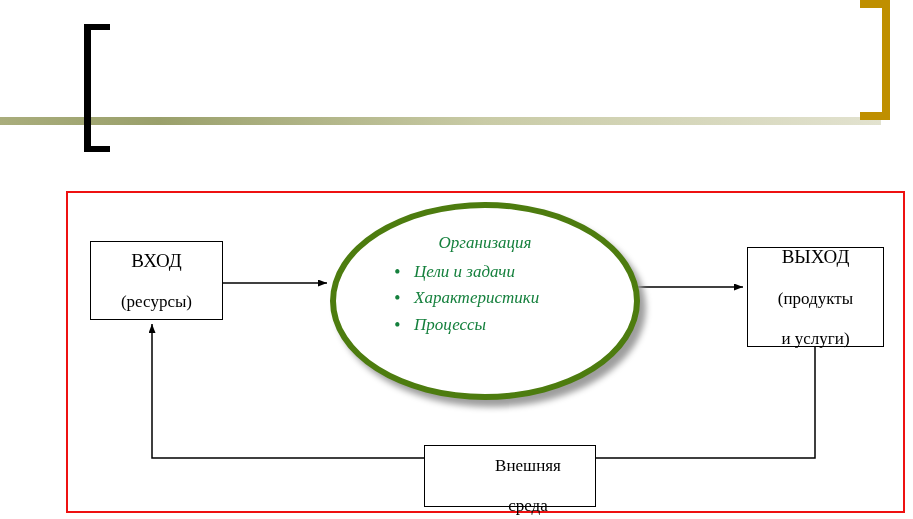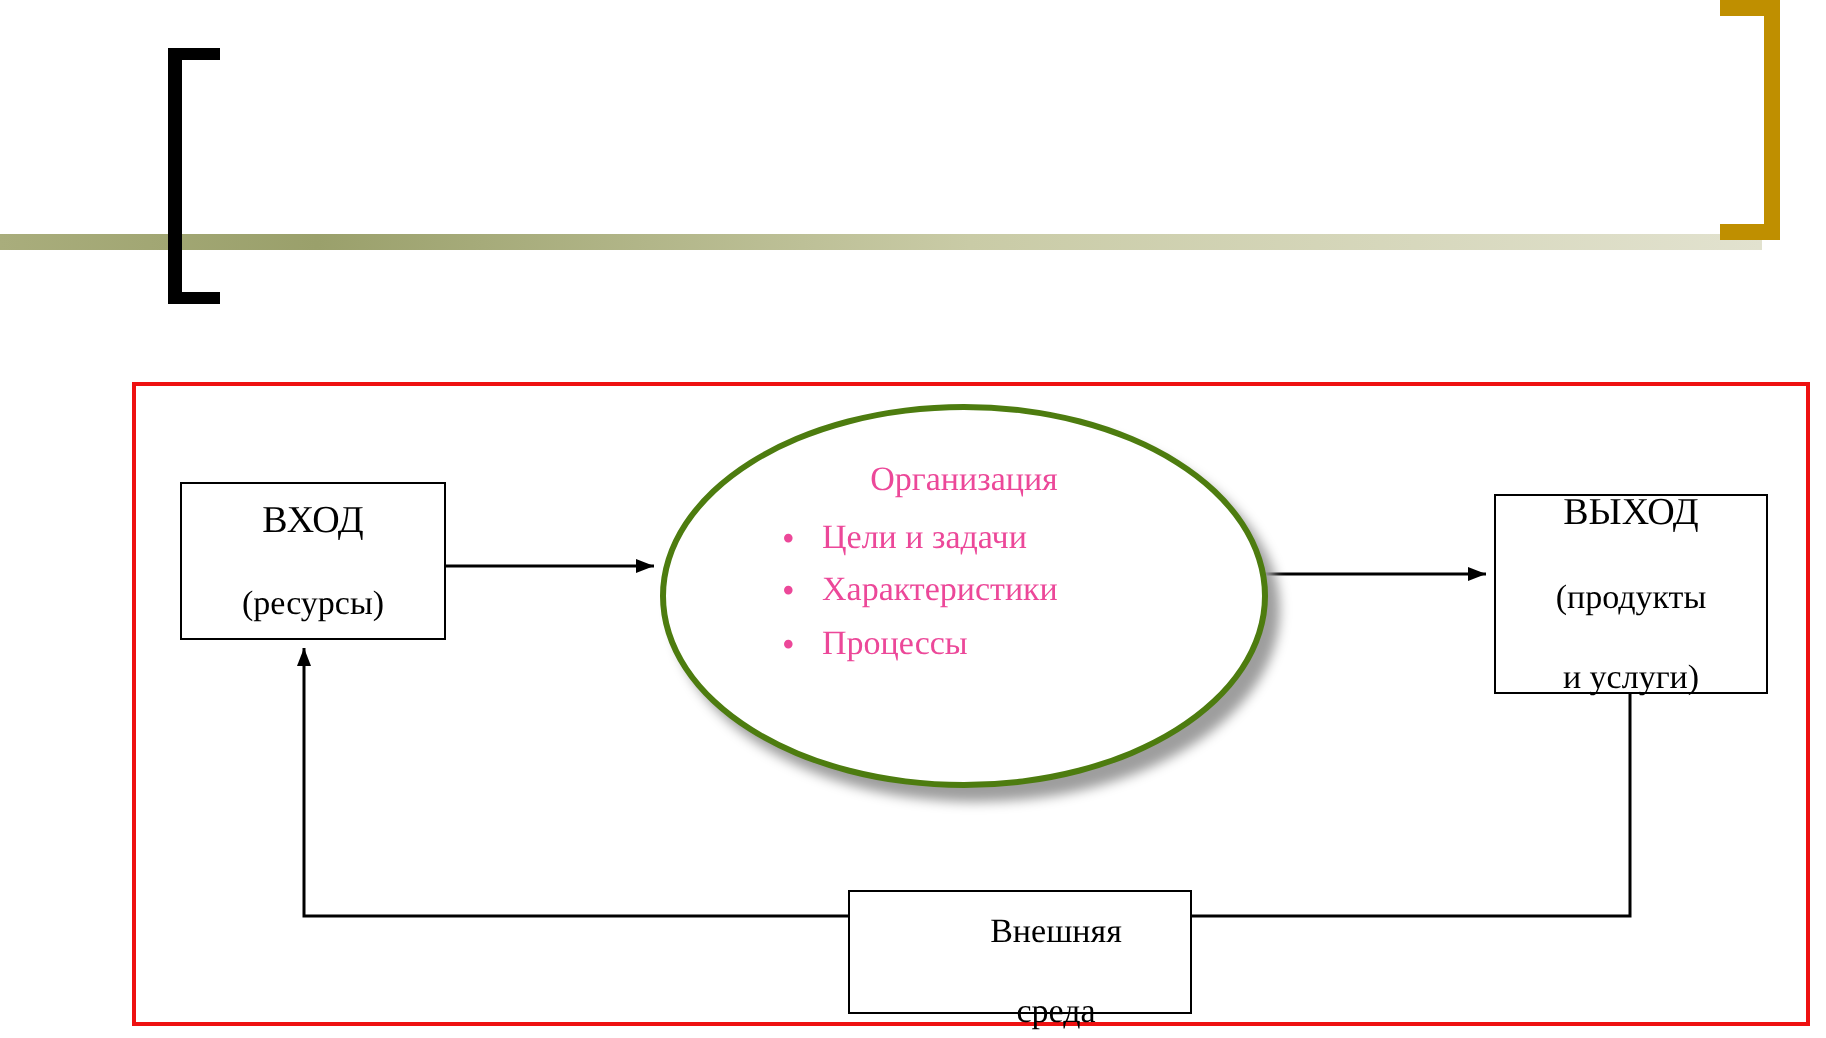--- a/index.html
+++ b/index.html
@@ -79,24 +79,25 @@
 
   .input-box  { left: 90px;  top: 241px; width: 131px; height: 77px; }
   .output-box { left: 747px; top: 247px; width: 135px; height: 98px; }
   .env-box    { left: 424px; top: 445px; width: 134px; height: 60px; padding-left: 36px; }
 
   .ellipse {
     position: absolute;
     left: 330px; top: 202px;
     width: 298px; height: 186px;
     background: #ffffff;
-    border: 3px solid #4d7c0f;
+    border: 6px solid #4d7c0f;
     border-radius: 50%;
     box-shadow: 6px 7px 6px #9e9e9e;
-    color: #ec4899;
+    color: #15803d;
+    font-style: italic;
   }
   .ellipse-title {
     margin-top: 24px;
     text-align: center;
     font-size: 17px;
     line-height: 1.3;
   }
   .ellipse-list {
     list-style: none;
     margin: 5px 0 16px 54px;

